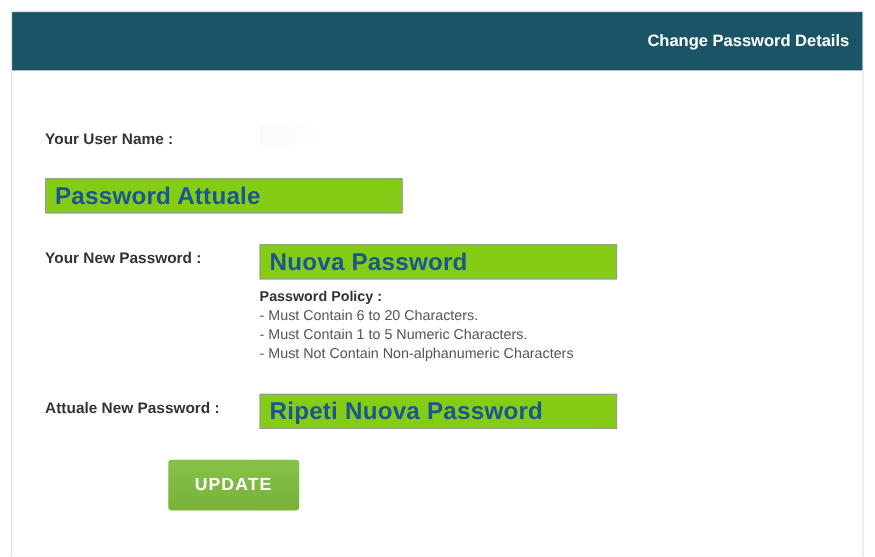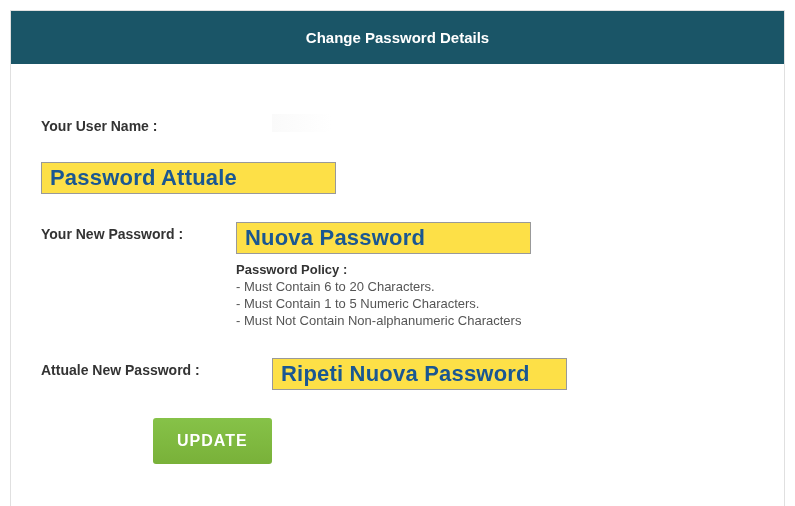--- a/index.html
+++ b/index.html
@@ -15,52 +15,51 @@
     }
     .container {
       width: 775px;
       margin: 10px auto;
       border: 1px solid #e0e0e0;
       background: #ffffff;
     }
     .header {
       background: #1a5567;
       color: #ffffff;
-      text-align: center;
+      text-align: right;
       padding: 18px 12px;
       font-weight: bold;
       font-size: 15px;
     }
     .form-body {
       padding: 50px 30px 30px 30px;
     }
     .form-row {
       display: flex;
       align-items: flex-start;
       margin-bottom: 28px;
-      gap: 36px;
     }
     .form-label {
       width: 195px;
       font-weight: bold;
       font-size: 14px;
       color: #333333;
       padding-top: 4px;
     }
     .form-value {
       flex: 1;
     }
     .input-box {
       border: 1px solid #999999;
-      width: 295px;
+      width: 325px;
       height: 32px;
       display: flex;
       align-items: center;
       padding: 0 8px;
-      background: #fde047;
+      background: #84cc16;
     }
     .overlay-text {
       font-family: Impact, 'Arial Narrow Bold', sans-serif;
       font-stretch: condensed;
       font-weight: bold;
       color: #1a5792;
       font-size: 22px;
       letter-spacing: 0.2px;
     }
     .blank-value {

